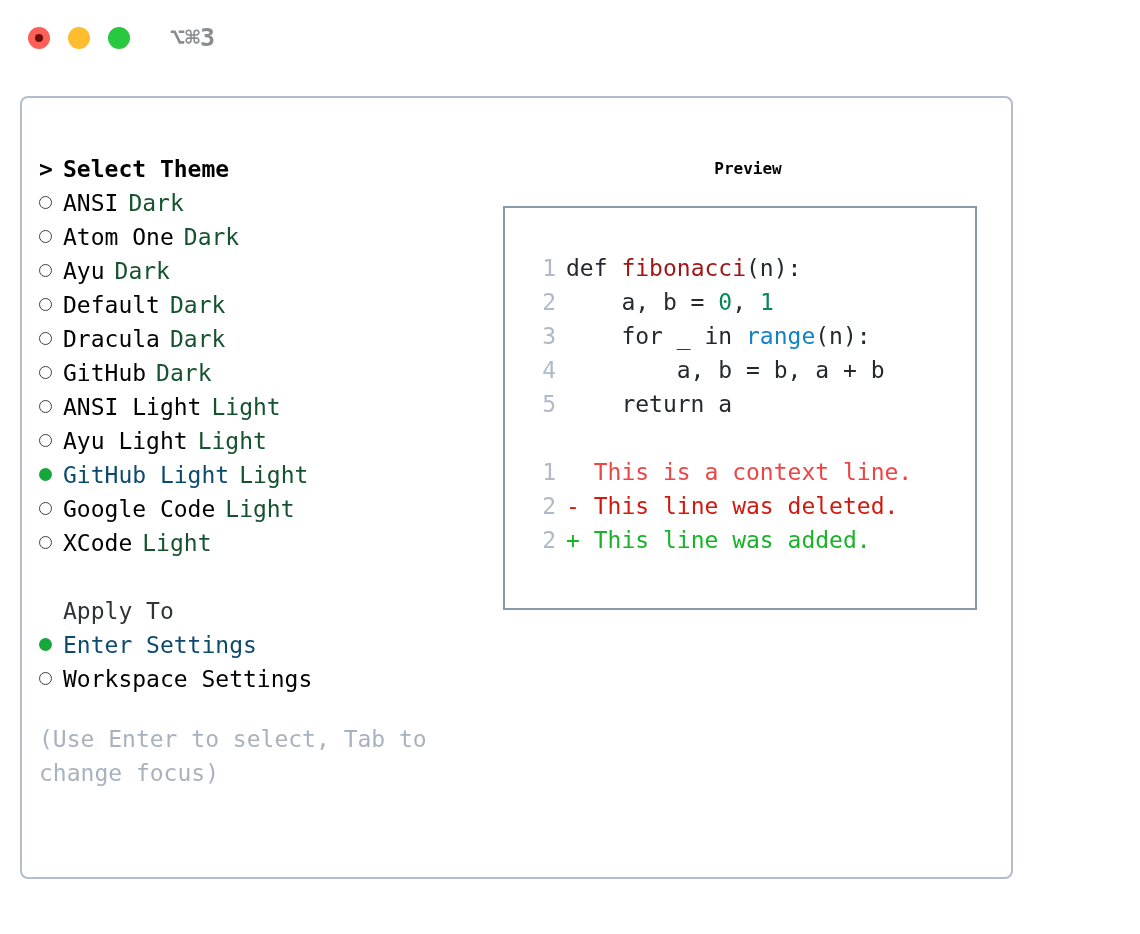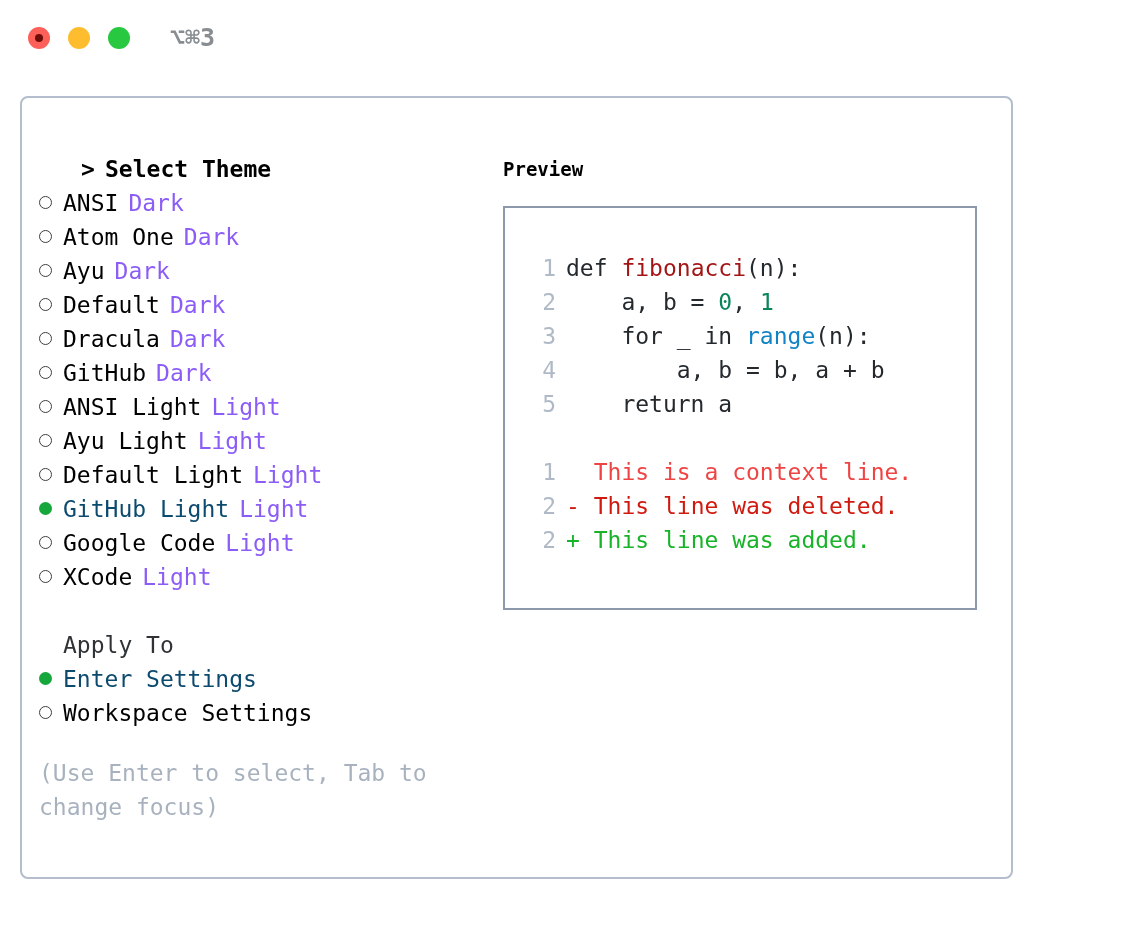--- a/index.html
+++ b/index.html
@@ -88,26 +88,25 @@
     display: block;
   }
   .bullet {
     display: inline-block;
     width: 24px;
     vertical-align: baseline;
   }
   .hdr {
     font-weight: 700;
     color: #000000;
-    margin-left: 42px;
   }
   .name { color: #000000; }
   .name-sel { color: #0c4a6e; }
   .badge {
-    color: #8b5cf6;
+    color: #14532d;
     margin-left: 10px;
   }
   .dot-filled {
     display: inline-block;
     width: 13px; height: 13px;
     border-radius: 50%;
     background: #15a63c;
     vertical-align: middle;
     position: relative;
     top: -2px;
@@ -136,25 +135,26 @@
   }
 
   
   #right-col {
     position: absolute;
     left: 481px;
     top: 54px;
     width: 490px;
   }
   #preview-title {
-    font-size: 19px;
+    font-size: 16px;
     font-weight: 700;
     color: #000;
     line-height: 34px;
     height: 34px;
+    text-align: center;
   }
   #preview-box {
     margin-top: 20px;
     width: 474px;
     height: 404px;
     border: 2px solid #8c99ab;
     background: #ffffff;
     box-sizing: border-box;
     position: relative;
   }
@@ -206,21 +206,20 @@
 
       <div id="theme-list">
           <div class="row"><span class="bullet"><span class="dot-hollow"></span></span><span class="name">ANSI</span><span class="badge">Dark</span></div>
           <div class="row"><span class="bullet"><span class="dot-hollow"></span></span><span class="name">Atom One</span><span class="badge">Dark</span></div>
           <div class="row"><span class="bullet"><span class="dot-hollow"></span></span><span class="name">Ayu</span><span class="badge">Dark</span></div>
           <div class="row"><span class="bullet"><span class="dot-hollow"></span></span><span class="name">Default</span><span class="badge">Dark</span></div>
           <div class="row"><span class="bullet"><span class="dot-hollow"></span></span><span class="name">Dracula</span><span class="badge">Dark</span></div>
           <div class="row"><span class="bullet"><span class="dot-hollow"></span></span><span class="name">GitHub</span><span class="badge">Dark</span></div>
           <div class="row"><span class="bullet"><span class="dot-hollow"></span></span><span class="name">ANSI Light</span><span class="badge">Light</span></div>
           <div class="row"><span class="bullet"><span class="dot-hollow"></span></span><span class="name">Ayu Light</span><span class="badge">Light</span></div>
-          <div class="row"><span class="bullet"><span class="dot-hollow"></span></span><span class="name">Default Light</span><span class="badge">Light</span></div>
           <div class="row"><span class="bullet"><span class="dot-filled"></span></span><span class="name-sel">GitHub Light</span><span class="badge">Light</span></div>
           <div class="row"><span class="bullet"><span class="dot-hollow"></span></span><span class="name">Google Code</span><span class="badge">Light</span></div>
           <div class="row"><span class="bullet"><span class="dot-hollow"></span></span><span class="name">XCode</span><span class="badge">Light</span></div>
         </div>
 
       <div id="apply-block">
         <div class="row apply-hdr">Apply To</div>
         <div id="apply-list">
             <div class="row"><span class="bullet"><span class="dot-filled"></span></span><span class="name-sel">Enter Settings</span></div>
             <div class="row"><span class="bullet"><span class="dot-hollow"></span></span><span class="name">Workspace Settings</span></div>

